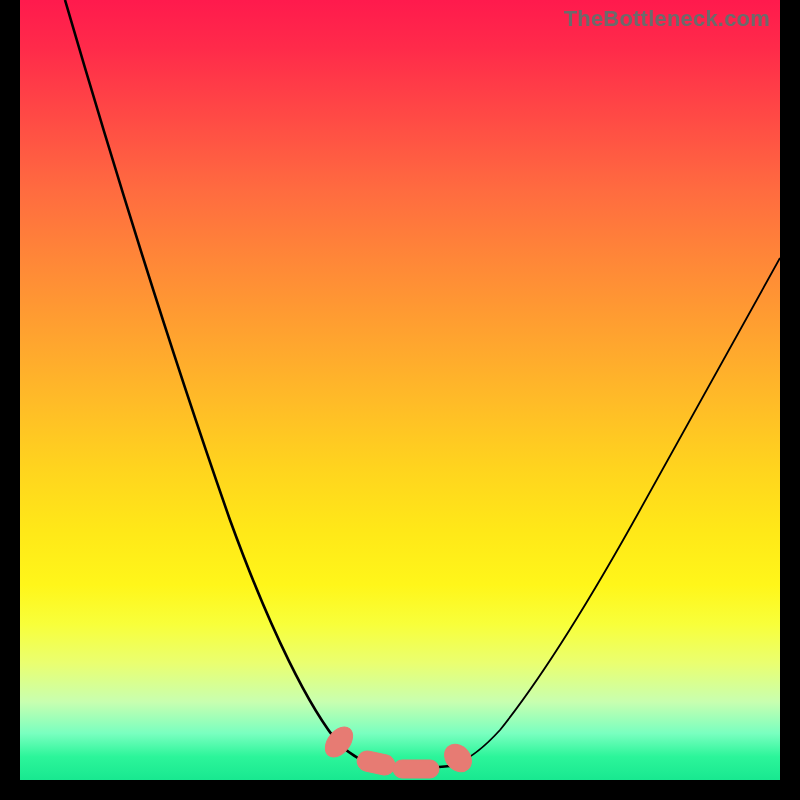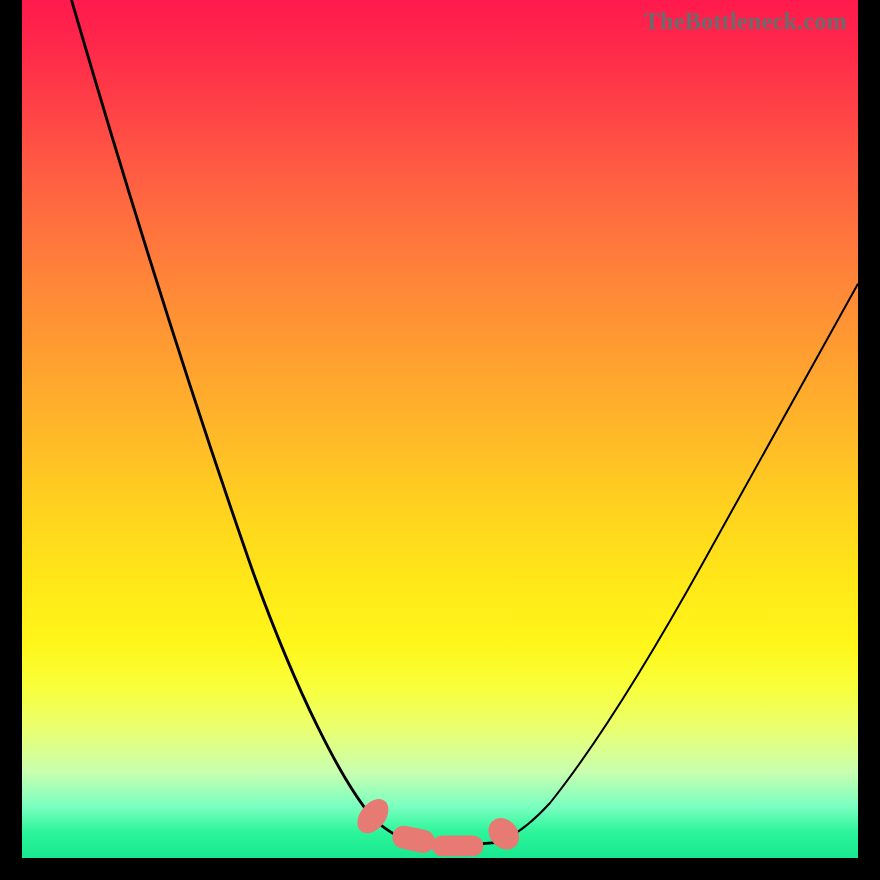--- a/index.html
+++ b/index.html
@@ -11,21 +11,20 @@
     overflow: hidden;
     font-family: Arial, Helvetica, sans-serif;
   }
   .chart-frame {
     position: absolute;
     left: 20px;
     top: 0;
     width: 760px;
     height: 780px;
     background: #000;
-    font-family: Liberation Serif, serif;
   }
   .plot-area {
     position: absolute;
     left: 0;
     top: 0;
     width: 760px;
     height: 780px;
   }
   .gradient-bg {
     position: absolute;

